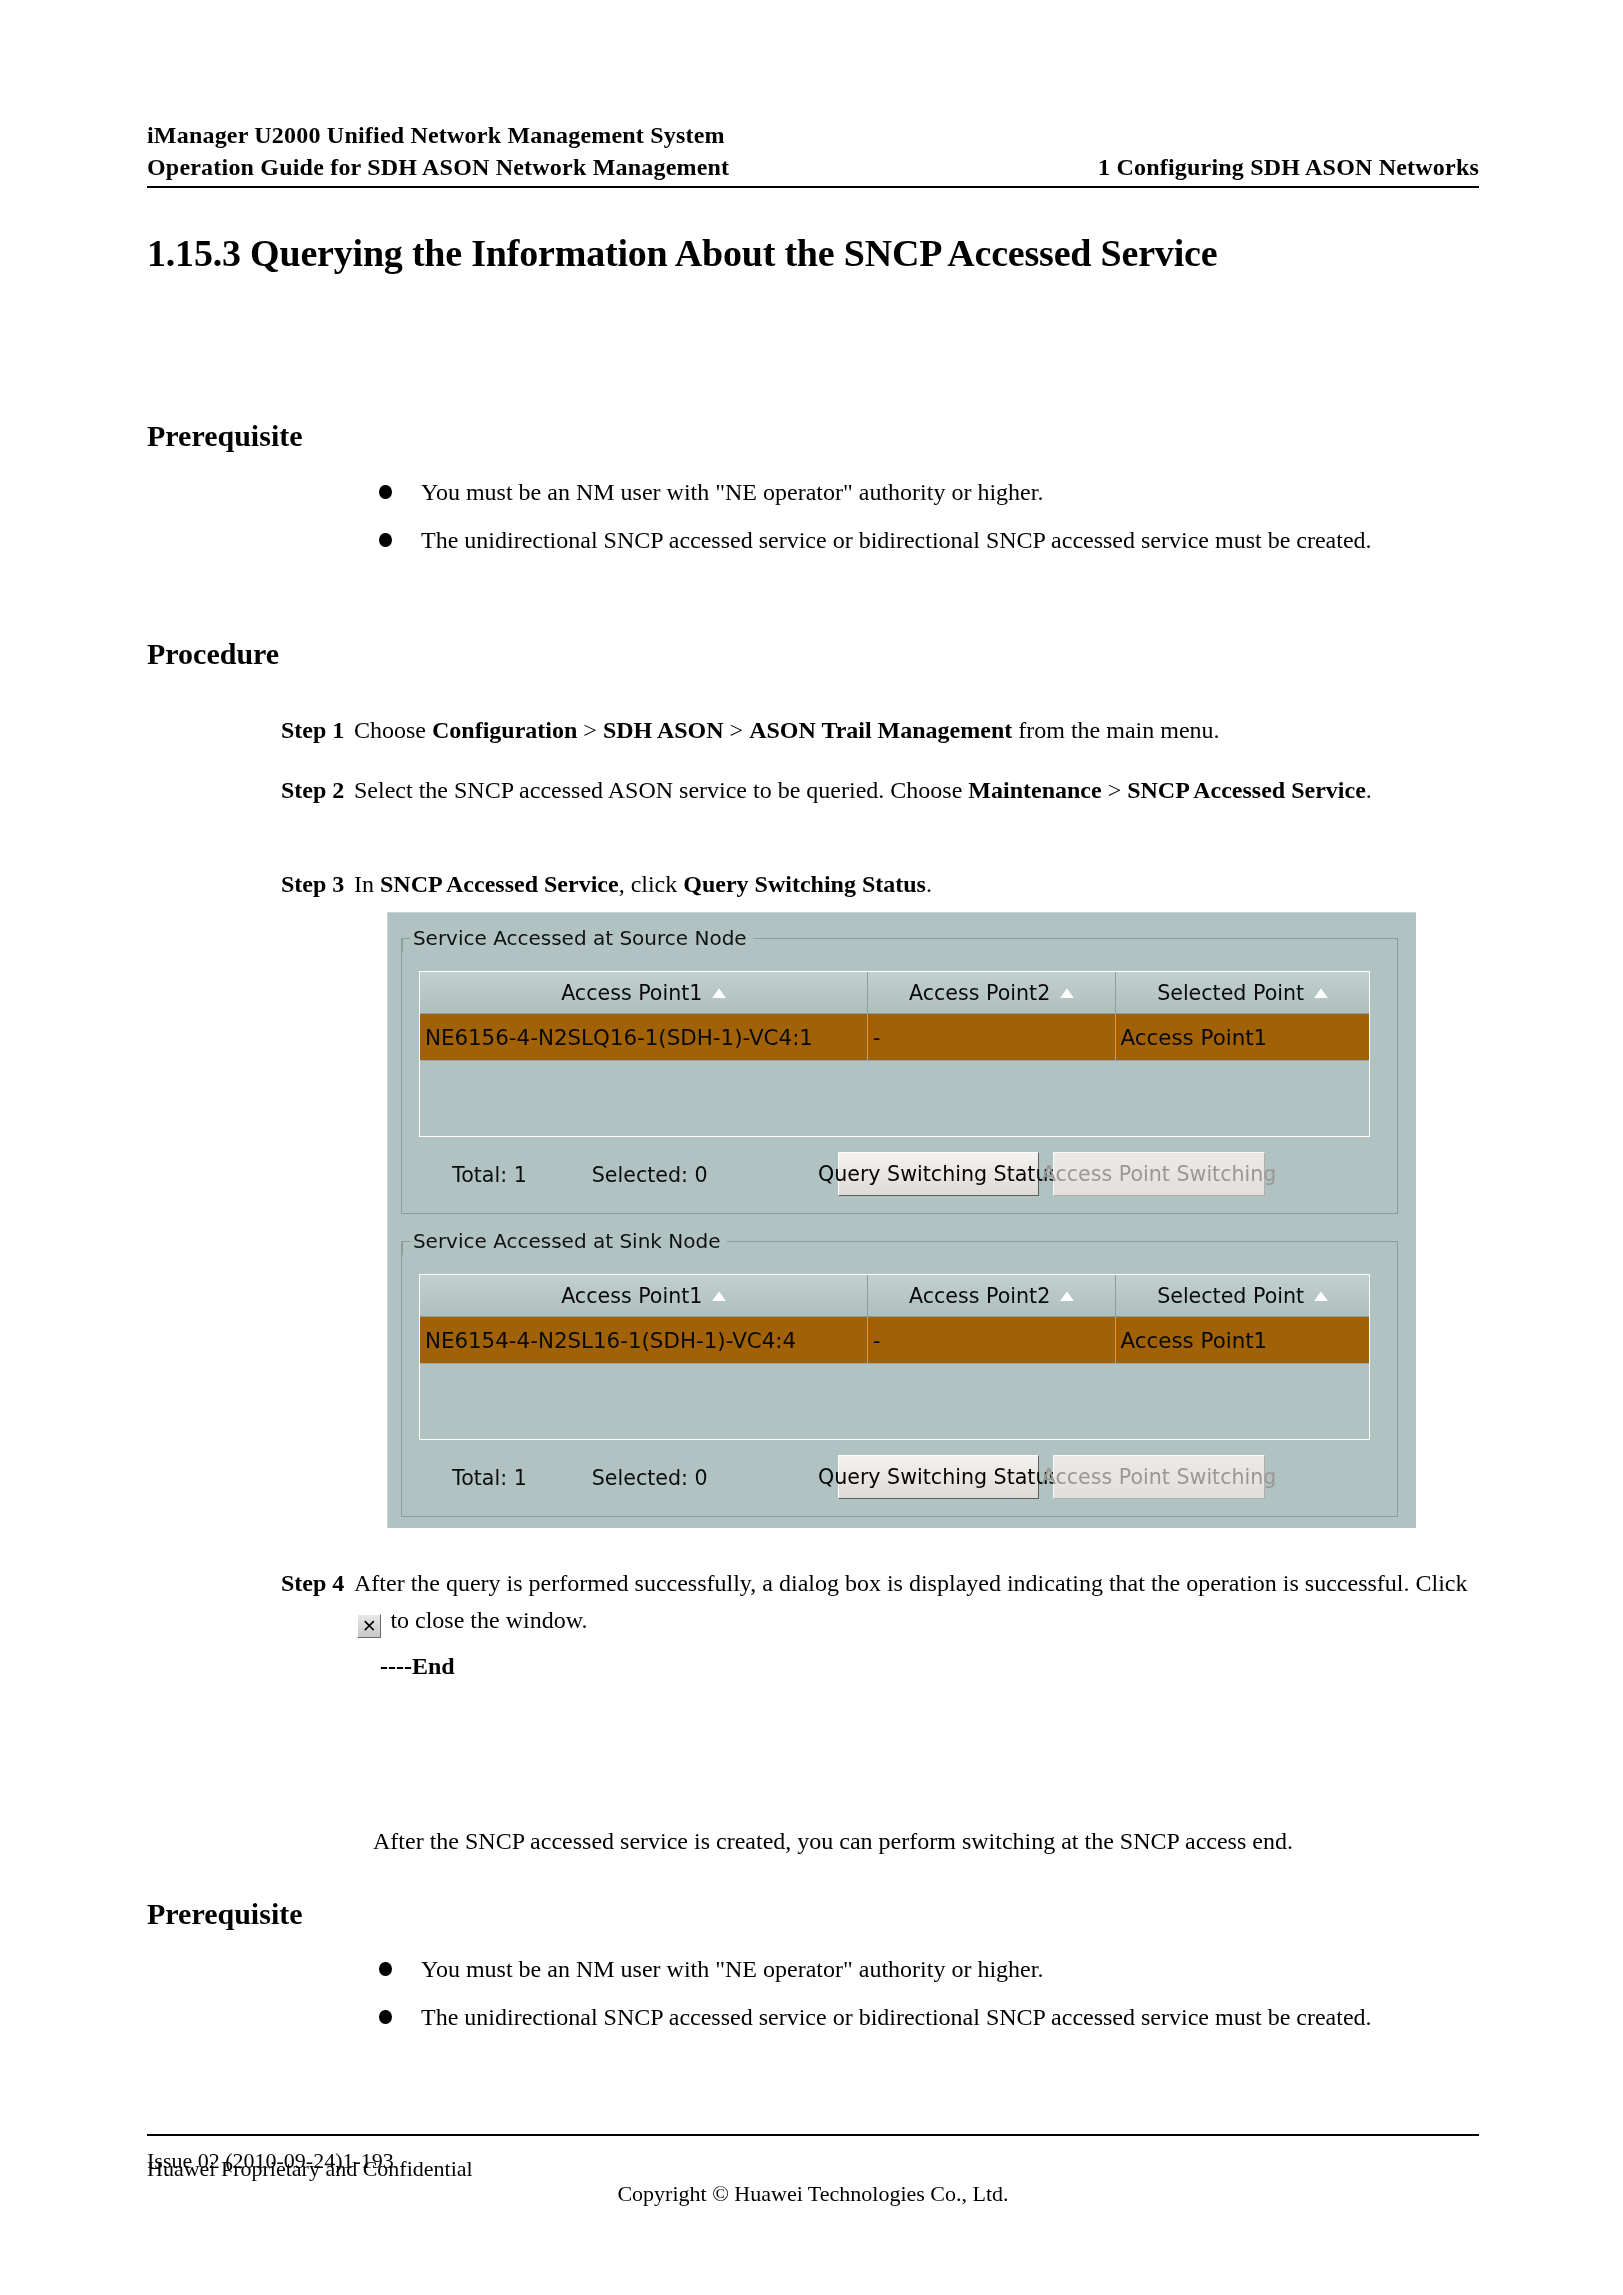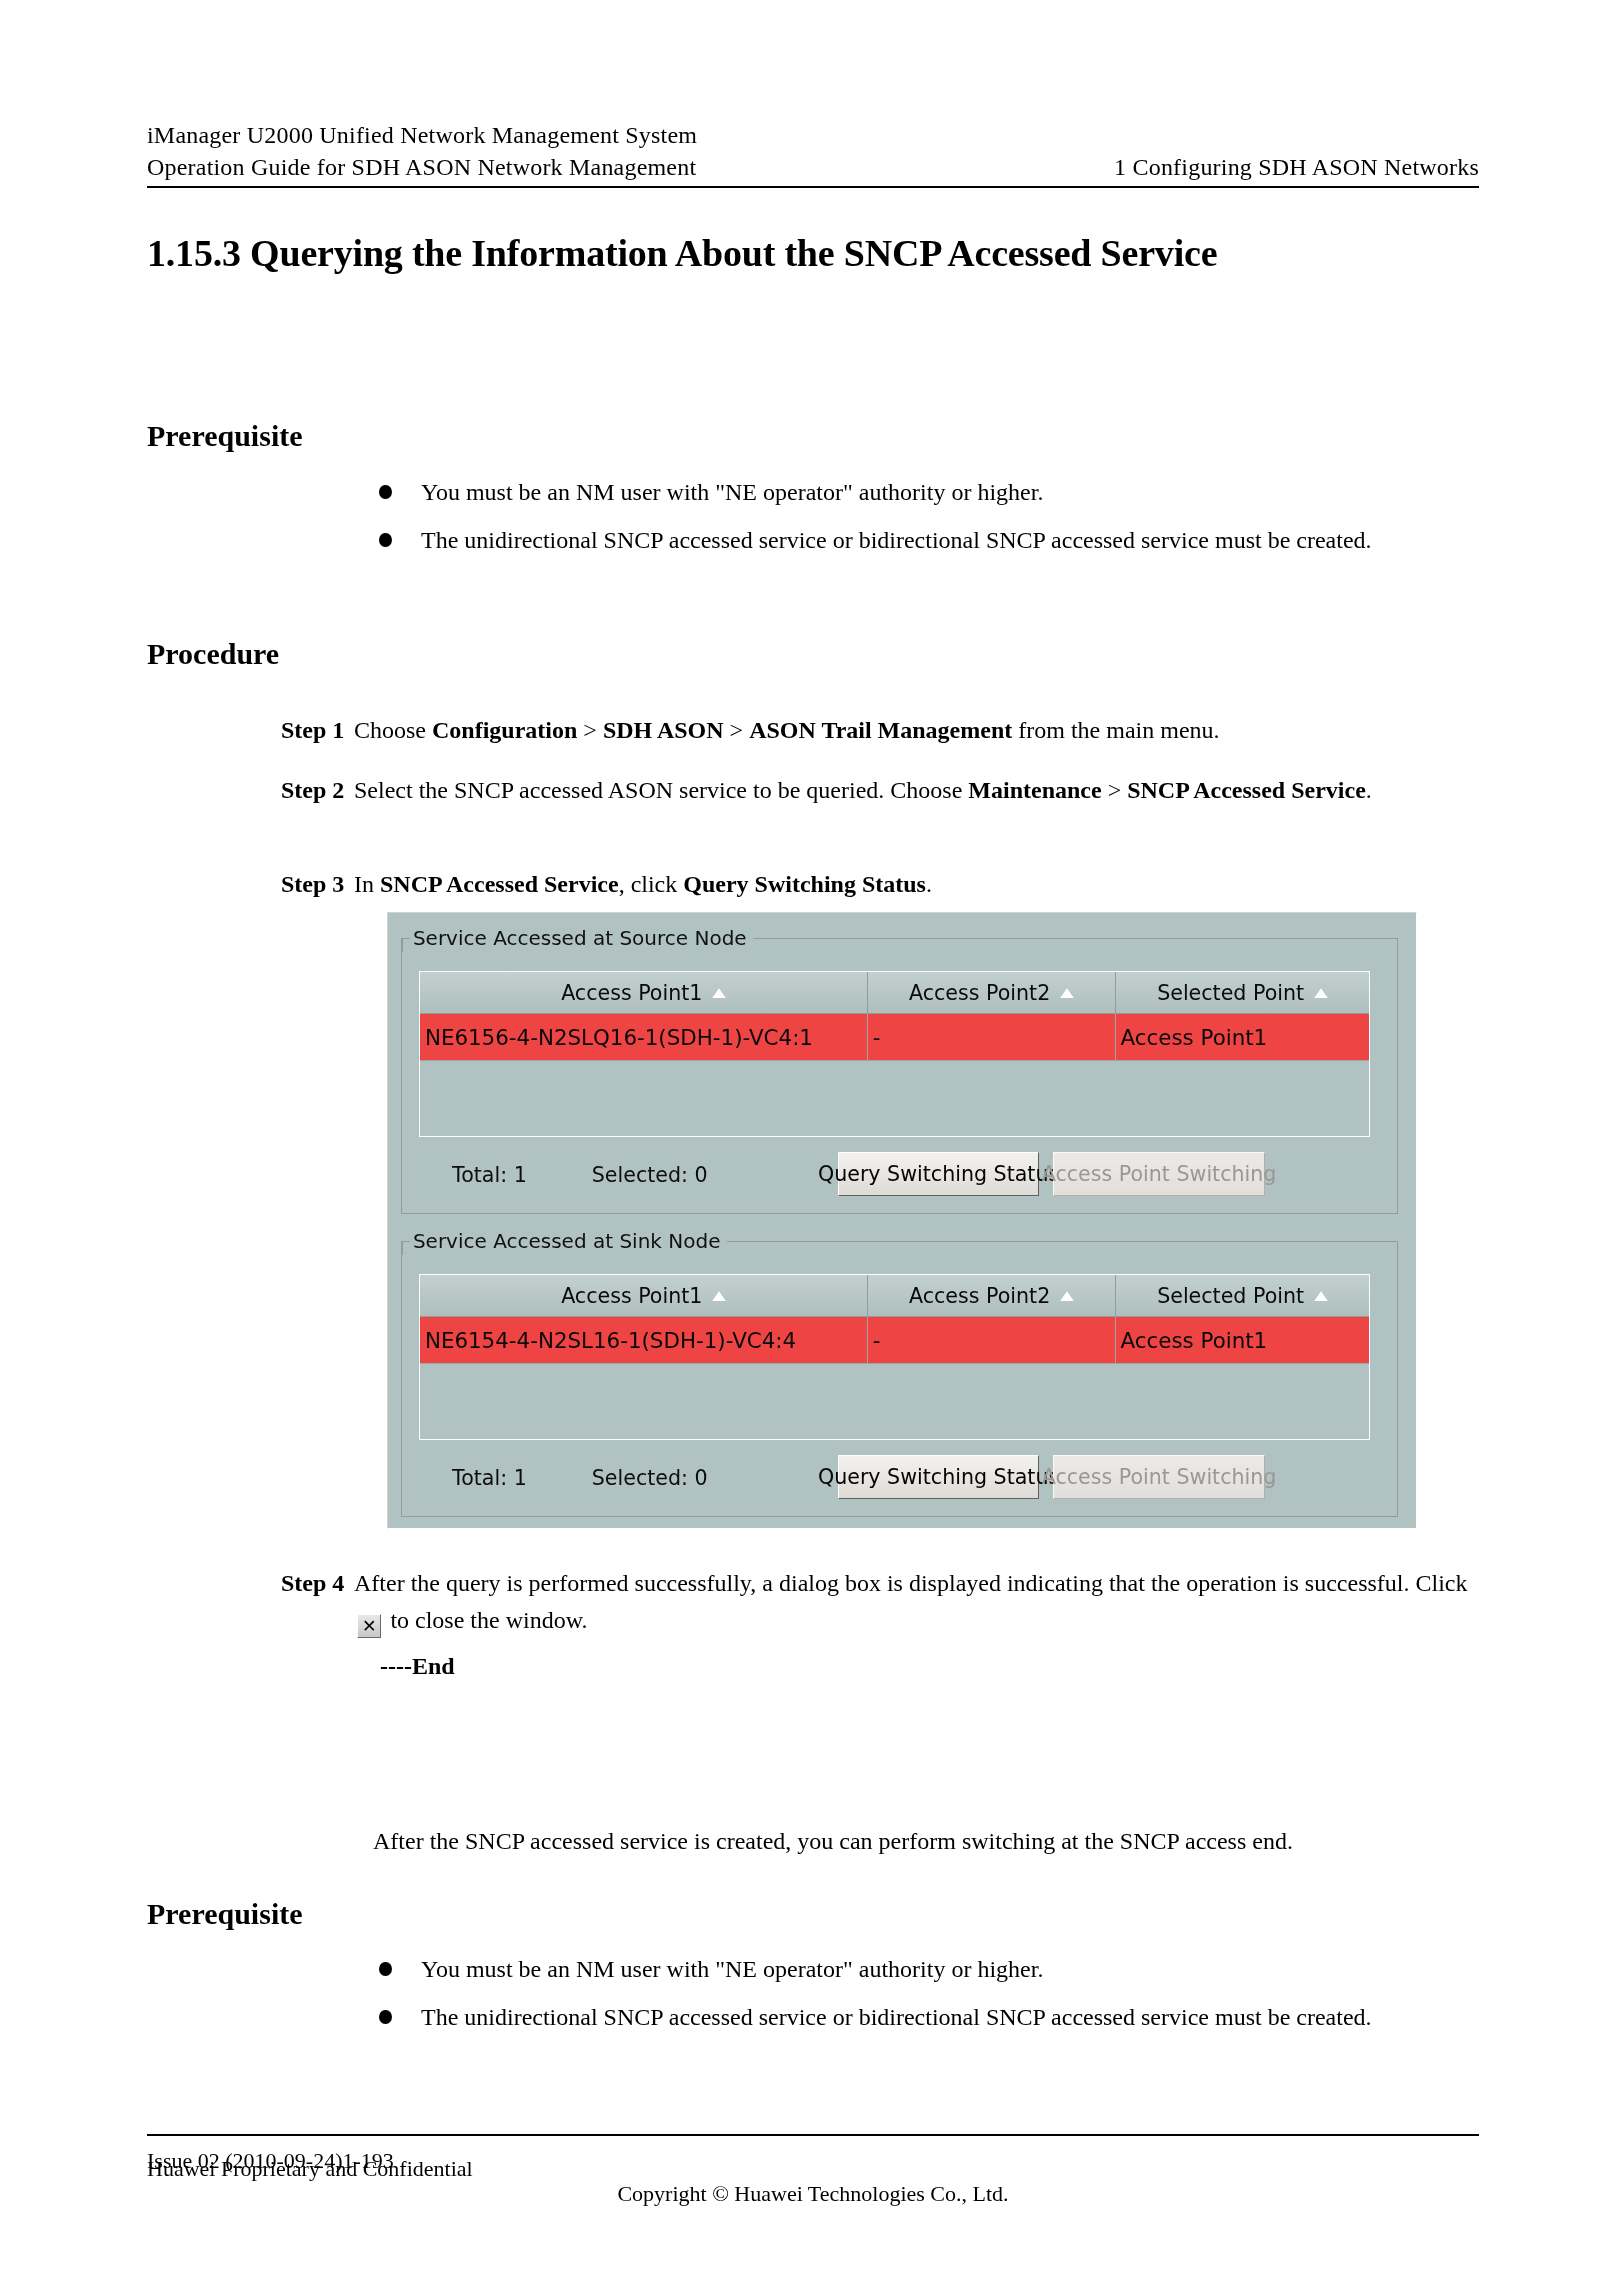--- a/index.html
+++ b/index.html
@@ -22,20 +22,21 @@
     width: 1623px;
     height: 2295px;
   }
 
   
   .doc-header {
     position: absolute;
     left: 147px;
     top: 119px;
     width: 1332px;
+    font-weight: bold;
   }
   .doc-header .hdr-line1 {
     font-size: 24px;
     line-height: 32px;
     letter-spacing: 0.2px;
   }
   .doc-header .hdr-line2 {
     display: flex;
     justify-content: space-between;
     align-items: baseline;
@@ -226,21 +227,21 @@
     border-bottom: 10.3px solid #ffffff;
     filter: drop-shadow(0 0.8px 0 #7d8c8b);
   }
   .col1 { width: 47.2%; }
   .col2 { width: 26.1%; }
   .col3 { width: 26.7%; }
 
   .ui-trow {
     display: flex;
     height: 46px;
-    background: #ef4444;
+    background: #a16207;
     border-bottom: 1.6px solid #9aa7a6;
   }
   .ui-td {
     display: flex;
     align-items: center;
     font-size: 21.4px;
     color: #0a0a0a;
     padding-left: 4.8px;
     border-right: 1.6px solid #9aa7a6;
     box-sizing: border-box;

